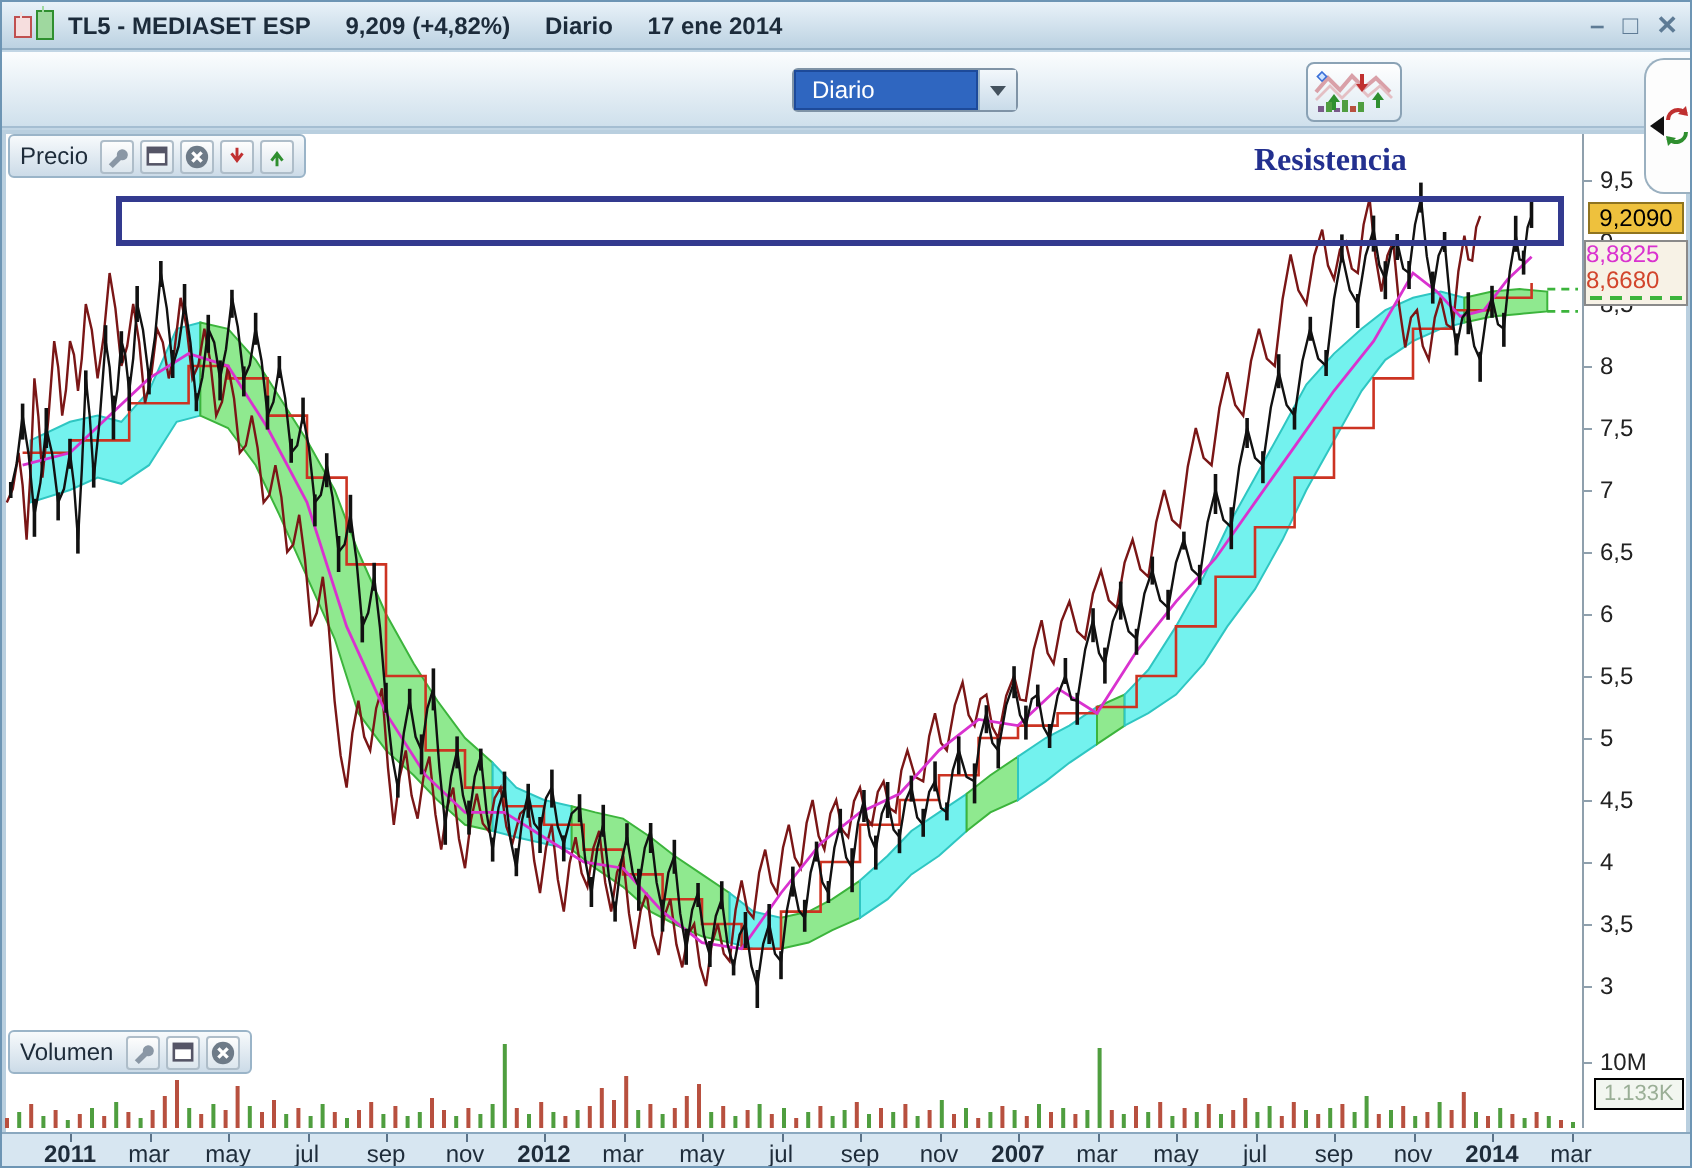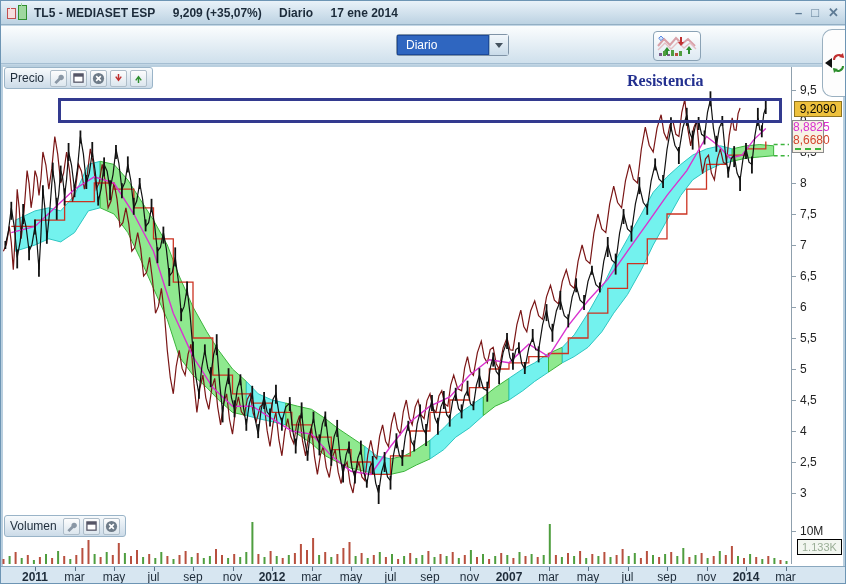--- a/index.html
+++ b/index.html
@@ -32,21 +32,21 @@
   .panel-header .ttl{margin-right:3px;}
   .hicon{width:15px;height:15px;display:flex;align-items:center;justify-content:center;border:1px solid #aebdc9;border-radius:2px;background:linear-gradient(#fdfdfd,#dce6ee);}
   .precio-header{top:2px;left:3px;}
   .volumen-header{top:450px;left:3px;}
   .res-rect{position:absolute;top:33px;left:57px;width:724px;height:25px;border:3px solid #333a8f;box-sizing:border-box;z-index:3;}
   .res-label{position:absolute;top:7px;left:626px;font-family:"Liberation Serif",serif;font-weight:bold;font-size:16px;color:#23308f;z-index:4;}
   .vaxis{position:absolute;left:790px;top:2px;width:1px;height:497px;background:#8fa0ad;}
   .ytick{position:absolute;left:790px;width:5px;height:1px;background:#8fa0ad;}
   .ylab{position:absolute;left:799px;font-size:12px;color:#222;transform:translateY(-7px);}
   .tag-last{position:absolute;top:36px;left:793px;width:48px;height:16px;background:#eec13d;border:1px solid #8f7420;color:#000;font-size:12px;line-height:15px;text-align:center;z-index:5;box-sizing:border-box;}
-  .tag-combo{position:absolute;top:55px;left:791px;width:32px;border:1px solid #8a8a8a;background:#f7f2e6;z-index:5;box-sizing:border-box;text-align:left;font-size:12px;}
+  .tag-combo{position:absolute;top:55px;left:791px;width:52px;border:1px solid #8a8a8a;background:#f7f2e6;z-index:5;box-sizing:border-box;text-align:left;font-size:12px;}
   .tag-combo .r1{color:#d932cf;line-height:13px;}
   .tag-combo .r2{color:#d2452c;line-height:13px;}
   .tag-combo .dash{height:0;border-top:2px dashed #3cb43c;margin:1px 2px 2px 2px;}
   .copyright{position:absolute;top:431px;left:6px;font-size:11.5px;color:#222;z-index:4;background:rgba(255,255,255,.7);}
   .copyright .note{font-style:italic;margin-left:6px;}
   .vol-tick{position:absolute;left:790px;top:466px;width:5px;height:1px;background:#8fa0ad;}
   .vol-lab{position:absolute;left:799px;top:459px;font-size:12px;color:#222;}
   .vol-tag{position:absolute;left:796px;top:474px;border:1px solid #000000;background:#f2f6f0;color:#9aae96;font-size:11px;padding:1px 4px;z-index:5;}
   .xstrip{position:absolute;left:0;right:0;top:501px;height:19px;background:#d7e6f1;border-top:1px solid #8aa8bf;box-sizing:border-box;}
   .xlab{position:absolute;top:3px;font-size:12px;color:#1e2c3a;transform:translateX(-50%);white-space:nowrap;}
@@ -59,21 +59,21 @@
 
 <div class="window">
 
   <div class="titlebar">
     <div class="logo">
       <div class="candle red"></div>
       <div class="candle green"></div>
     </div>
     <div class="title-text">
       <span>TL5 - MEDIASET ESP</span>
-      <span>9,209 (+35,07%)</span>
+      <span>9,209 (+4,82%)</span>
       <span>Diario</span>
       <span>17 ene 2014</span>
     </div>
     <div class="win-controls">
       <span>–</span>
       <span>□</span>
       <span>✕</span>
     </div>
   </div>
 
@@ -314,21 +314,21 @@
         <div class="ylab" style="top: 242px;">6</div>
         <div class="ytick" style="top: 273px;"></div>
         <div class="ylab" style="top: 273px;">5,5</div>
         <div class="ytick" style="top: 304px;"></div>
         <div class="ylab" style="top: 304px;">5</div>
         <div class="ytick" style="top: 335px;"></div>
         <div class="ylab" style="top: 335px;">4,5</div>
         <div class="ytick" style="top: 366px;"></div>
         <div class="ylab" style="top: 366px;">4</div>
         <div class="ytick" style="top: 397px;"></div>
-        <div class="ylab" style="top: 397px;">2,5</div>
+        <div class="ylab" style="top: 397px;">3,5</div>
         <div class="ytick" style="top: 428px;"></div>
         <div class="ylab" style="top: 428px;">3</div>
       </div>
 
     <div class="tag-last">9,2090</div>
     <div class="tag-combo">
       <div class="r1">8,8825</div>
       <div class="r2">8,6680</div>
       <div class="dash"></div>
     </div>

